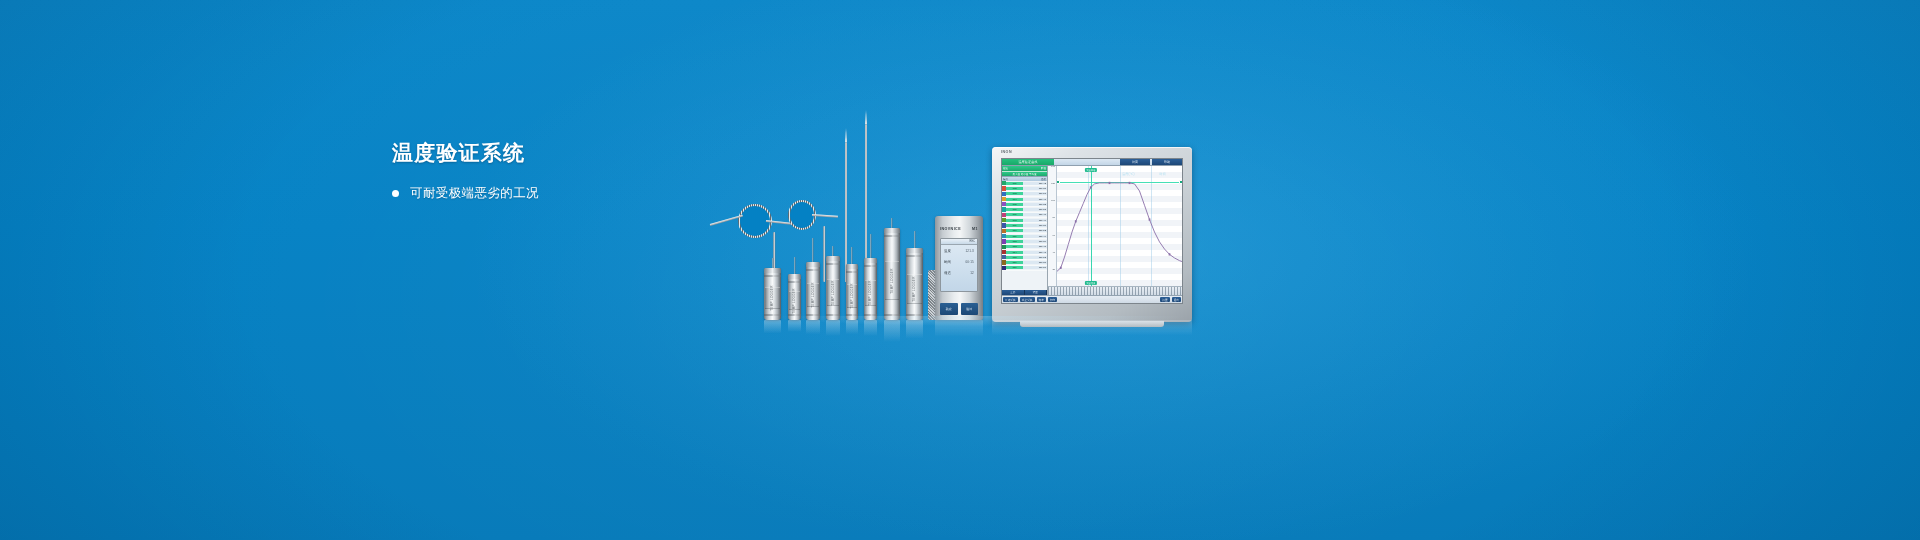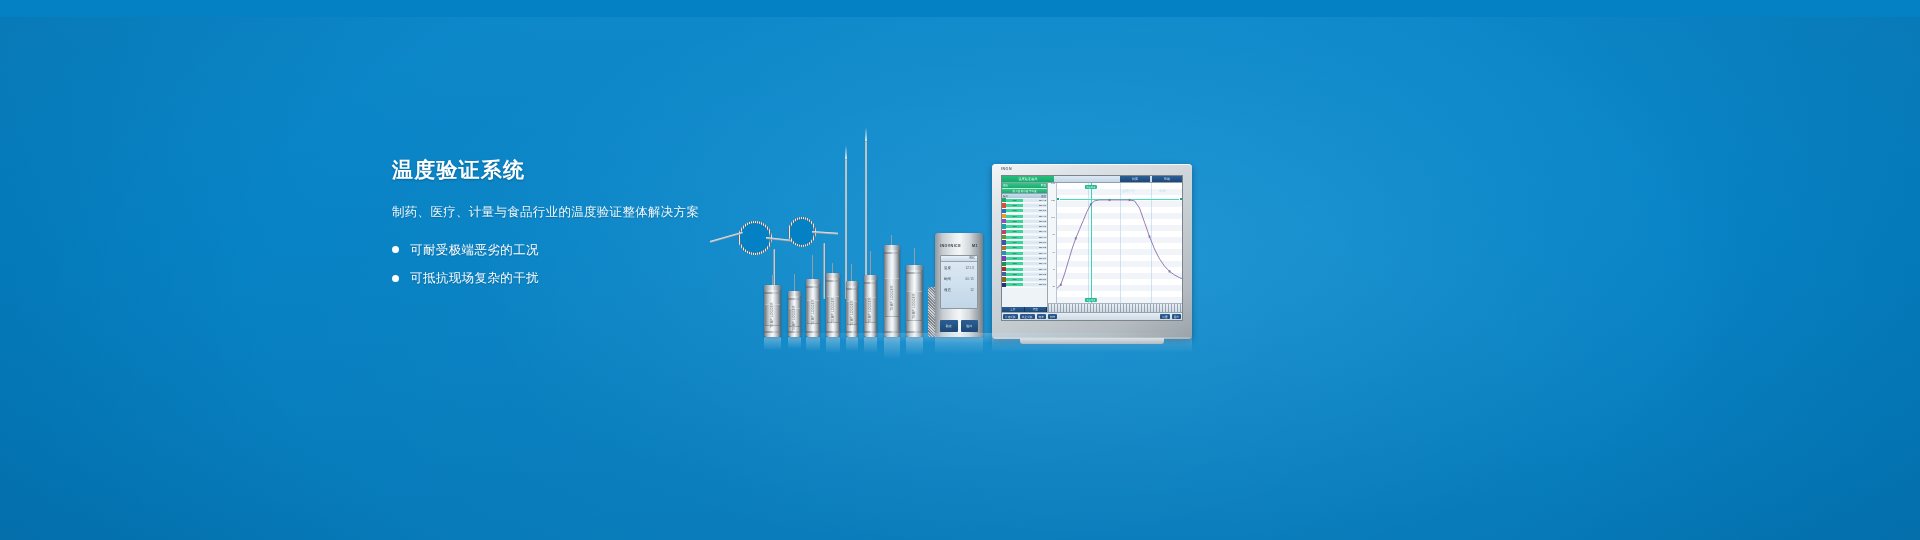--- a/index.html
+++ b/index.html
@@ -9,21 +9,20 @@
     font-family:"Liberation Sans","DejaVu Sans",sans-serif;
     background:#0481c4;
     position:relative;
   }
 
   
   #banner {
     position:absolute; inset:0;
     background:#a21caf;
     overflow:hidden;
-    margin-top:17px;
   }
   #bg-glow {
     position:absolute; inset:0;
     background:
       radial-gradient(ellipse 900px 420px at 58% 46%, rgba(80,190,245,.30) 0%, rgba(80,190,245,.10) 45%, rgba(0,0,0,0) 72%),
       radial-gradient(ellipse 1400px 700px at 50% 55%, rgba(255,255,255,.05) 0%, rgba(0,0,0,0) 70%),
       linear-gradient(180deg, #0a86c8 0%, #0481c4 42%, #0479b9 100%);
   }
   #bg-vignette {
     position:absolute; inset:0;
@@ -353,29 +352,24 @@
 </style>
 </head>
 <body>
 
 <div id="banner">
   <div id="bg-glow"></div>
   <div id="bg-vignette"></div>
 
   <div id="copy">
     <div id="title">温度验证系统</div>
-    <div id="subtitle">制药、医疗、计量与食品行业的温度验证整体解决方案</div>
     <ul id="bullets">
         <li class="bullet">
           <span class="bullet-dot"></span>
           <span>可耐受极端恶劣的工况</span>
-        </li>
-        <li class="bullet">
-          <span class="bullet-dot"></span>
-          <span>可抵抗现场复杂的干扰</span>
         </li>
       </ul>
   </div>
 
   <div id="products">
 
     <div>
       <div class="coil" style="left:38px; top:84px; width:34px; height:34px;"></div>
       <div class="wire" style="left:10px; top:104px; width:34px; transform:rotate(-16deg);"></div>
       <div class="wire" style="left:66px; top:100px; width:30px; transform:rotate(6deg);"></div>

